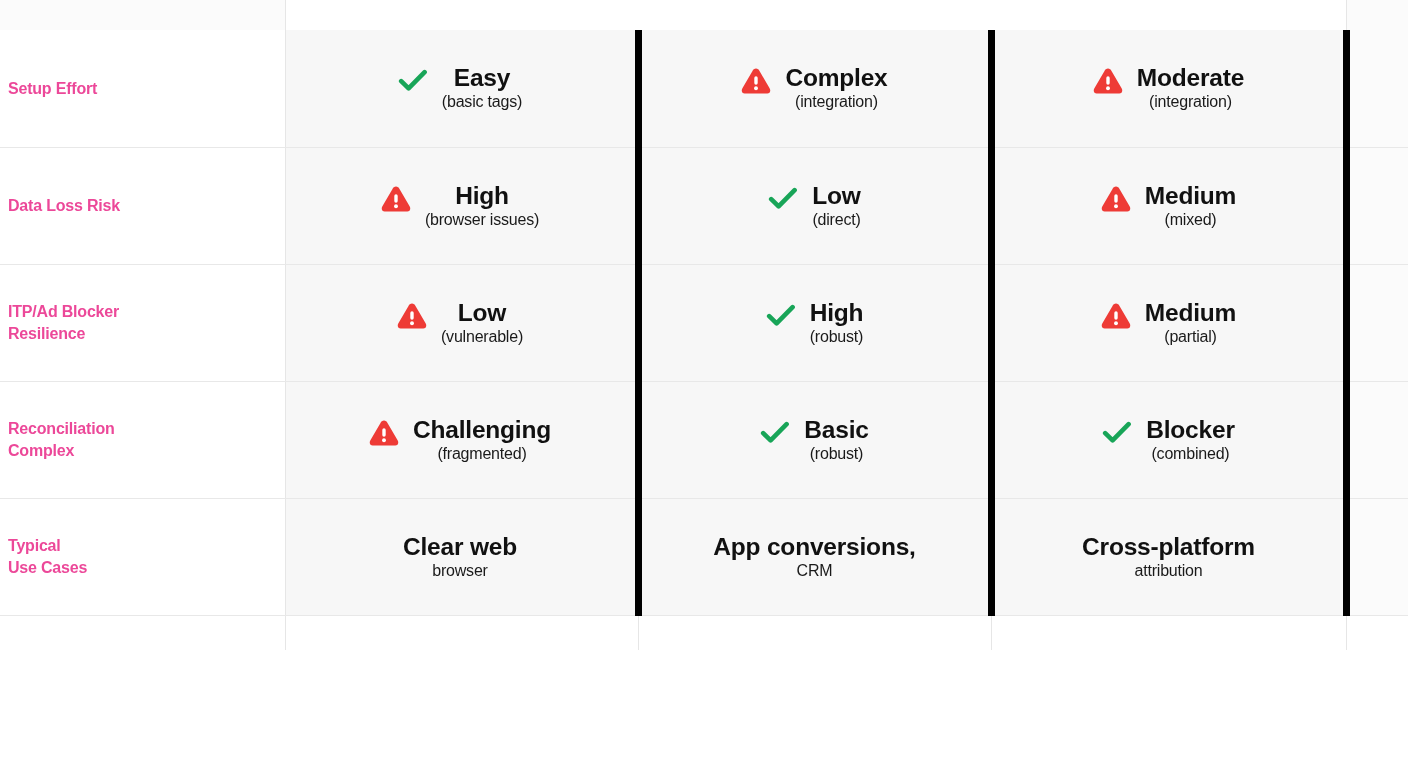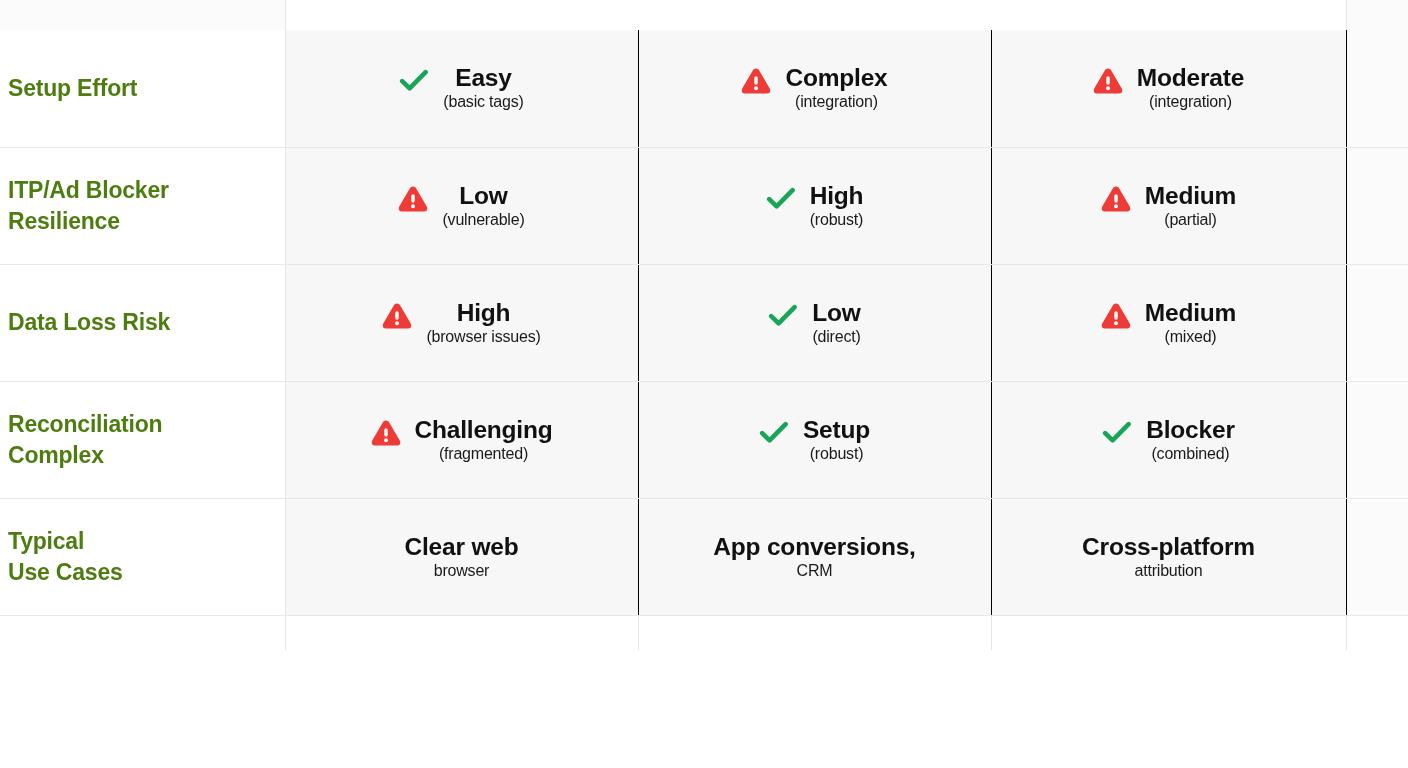--- a/index.html
+++ b/index.html
@@ -89,29 +89,29 @@
     box-sizing: border-box;
   }
 
   td.row-label {
     background: #ffffff;
     border-right: 1px solid #e6e6e6;
     text-align: left;
     padding-left: 40px;
     padding-right: 14px;
     font-weight: 700;
-    font-size: 23px;
+    font-size: 16px;
     line-height: 1.32;
     letter-spacing: -0.2px;
-    color: #4d7c0f;
+    color: #ec4899;
   }
 
   td.val-cell {
     background: #f7f7f7;
-    border-right: 1px solid #000000;
+    border-right: 7px solid #000000;
     text-align: center;
   }
   td.pad-cell-body {
     background: #fbfbfb;
     border-left: 1px solid #e6e6e6;
     border-right: 0;
   }
 
   
   .cell-inner {
@@ -244,121 +244,121 @@
           <span class="val-text">
             <span class="val-main">Moderate</span>
             <span class="val-sub">(integration)</span>
           </span>
         </div>
      </td>
           <td class="pad-cell-body"></td>
         </tr>
         <tr class="data-row">
           <td class="row-label">
-      <span>ITP/Ad Blocker</span>
-      <br><span>Resilience</span>
+      <span>Data Loss Risk</span>
+      
    </td>
           <td class="val-cell">
         <div class="cell-inner">
           <span class="icon-slot">
                 <svg width="30" height="28" viewBox="0 0 30 28" aria-hidden="true">
      <path d="M15 1.6 c1.6 0 2.7 .9 3.5 2.3 L28.6 21.3 c.8 1.5 .9 2.8 .2 3.9
               c-.7 1.1 -1.9 1.4 -3.4 1.4 H4.6 c-1.5 0 -2.7 -.3 -3.4 -1.4
               c-.7 -1.1 -.6 -2.4 .2 -3.9 L11.5 3.9 C12.3 2.5 13.4 1.6 15 1.6 Z" fill="#ee3b36"></path>
      <rect x="13.3" y="9.2" width="3.4" height="8.6" rx="1.7" fill="#ffffff"></rect>
      <circle cx="15" cy="21.2" r="1.95" fill="#ffffff"></circle>
    </svg>
               </span>
           <span class="val-text">
-            <span class="val-main">Low</span>
-            <span class="val-sub">(vulnerable)</span>
+            <span class="val-main">High</span>
+            <span class="val-sub">(browser issues)</span>
           </span>
         </div>
      </td>
           <td class="val-cell">
         <div class="cell-inner">
           <span class="icon-slot">
                 <svg width="30" height="26" viewBox="0 0 30 26" aria-hidden="true">
      <path d="M3.2 13.2 L10.6 20.4 L26.6 4.2" fill="none" stroke="#18a558" stroke-width="4.6" stroke-linecap="round" stroke-linejoin="round"></path>
    </svg>
               </span>
           <span class="val-text">
-            <span class="val-main">High</span>
-            <span class="val-sub">(robust)</span>
+            <span class="val-main">Low</span>
+            <span class="val-sub">(direct)</span>
           </span>
         </div>
      </td>
           <td class="val-cell">
         <div class="cell-inner">
           <span class="icon-slot">
                 <svg width="30" height="28" viewBox="0 0 30 28" aria-hidden="true">
      <path d="M15 1.6 c1.6 0 2.7 .9 3.5 2.3 L28.6 21.3 c.8 1.5 .9 2.8 .2 3.9
               c-.7 1.1 -1.9 1.4 -3.4 1.4 H4.6 c-1.5 0 -2.7 -.3 -3.4 -1.4
               c-.7 -1.1 -.6 -2.4 .2 -3.9 L11.5 3.9 C12.3 2.5 13.4 1.6 15 1.6 Z" fill="#ee3b36"></path>
      <rect x="13.3" y="9.2" width="3.4" height="8.6" rx="1.7" fill="#ffffff"></rect>
      <circle cx="15" cy="21.2" r="1.95" fill="#ffffff"></circle>
    </svg>
               </span>
           <span class="val-text">
             <span class="val-main">Medium</span>
-            <span class="val-sub">(partial)</span>
+            <span class="val-sub">(mixed)</span>
           </span>
         </div>
      </td>
           <td class="pad-cell-body"></td>
         </tr>
         <tr class="data-row">
           <td class="row-label">
-      <span>Data Loss Risk</span>
-      
+      <span>ITP/Ad Blocker</span>
+      <br><span>Resilience</span>
    </td>
           <td class="val-cell">
         <div class="cell-inner">
           <span class="icon-slot">
                 <svg width="30" height="28" viewBox="0 0 30 28" aria-hidden="true">
      <path d="M15 1.6 c1.6 0 2.7 .9 3.5 2.3 L28.6 21.3 c.8 1.5 .9 2.8 .2 3.9
               c-.7 1.1 -1.9 1.4 -3.4 1.4 H4.6 c-1.5 0 -2.7 -.3 -3.4 -1.4
               c-.7 -1.1 -.6 -2.4 .2 -3.9 L11.5 3.9 C12.3 2.5 13.4 1.6 15 1.6 Z" fill="#ee3b36"></path>
      <rect x="13.3" y="9.2" width="3.4" height="8.6" rx="1.7" fill="#ffffff"></rect>
      <circle cx="15" cy="21.2" r="1.95" fill="#ffffff"></circle>
    </svg>
               </span>
           <span class="val-text">
-            <span class="val-main">High</span>
-            <span class="val-sub">(browser issues)</span>
+            <span class="val-main">Low</span>
+            <span class="val-sub">(vulnerable)</span>
           </span>
         </div>
      </td>
           <td class="val-cell">
         <div class="cell-inner">
           <span class="icon-slot">
                 <svg width="30" height="26" viewBox="0 0 30 26" aria-hidden="true">
      <path d="M3.2 13.2 L10.6 20.4 L26.6 4.2" fill="none" stroke="#18a558" stroke-width="4.6" stroke-linecap="round" stroke-linejoin="round"></path>
    </svg>
               </span>
           <span class="val-text">
-            <span class="val-main">Low</span>
-            <span class="val-sub">(direct)</span>
+            <span class="val-main">High</span>
+            <span class="val-sub">(robust)</span>
           </span>
         </div>
      </td>
           <td class="val-cell">
         <div class="cell-inner">
           <span class="icon-slot">
                 <svg width="30" height="28" viewBox="0 0 30 28" aria-hidden="true">
      <path d="M15 1.6 c1.6 0 2.7 .9 3.5 2.3 L28.6 21.3 c.8 1.5 .9 2.8 .2 3.9
               c-.7 1.1 -1.9 1.4 -3.4 1.4 H4.6 c-1.5 0 -2.7 -.3 -3.4 -1.4
               c-.7 -1.1 -.6 -2.4 .2 -3.9 L11.5 3.9 C12.3 2.5 13.4 1.6 15 1.6 Z" fill="#ee3b36"></path>
      <rect x="13.3" y="9.2" width="3.4" height="8.6" rx="1.7" fill="#ffffff"></rect>
      <circle cx="15" cy="21.2" r="1.95" fill="#ffffff"></circle>
    </svg>
               </span>
           <span class="val-text">
             <span class="val-main">Medium</span>
-            <span class="val-sub">(mixed)</span>
+            <span class="val-sub">(partial)</span>
           </span>
         </div>
      </td>
           <td class="pad-cell-body"></td>
         </tr>
         <tr class="data-row">
           <td class="row-label">
       <span>Reconciliation</span>
       <br><span>Complex</span>
    </td>
@@ -380,21 +380,21 @@
         </div>
      </td>
           <td class="val-cell">
         <div class="cell-inner">
           <span class="icon-slot">
                 <svg width="30" height="26" viewBox="0 0 30 26" aria-hidden="true">
      <path d="M3.2 13.2 L10.6 20.4 L26.6 4.2" fill="none" stroke="#18a558" stroke-width="4.6" stroke-linecap="round" stroke-linejoin="round"></path>
    </svg>
               </span>
           <span class="val-text">
-            <span class="val-main">Setup</span>
+            <span class="val-main">Basic</span>
             <span class="val-sub">(robust)</span>
           </span>
         </div>
      </td>
           <td class="val-cell">
         <div class="cell-inner">
           <span class="icon-slot">
                 <svg width="30" height="26" viewBox="0 0 30 26" aria-hidden="true">
      <path d="M3.2 13.2 L10.6 20.4 L26.6 4.2" fill="none" stroke="#18a558" stroke-width="4.6" stroke-linecap="round" stroke-linejoin="round"></path>
    </svg>

